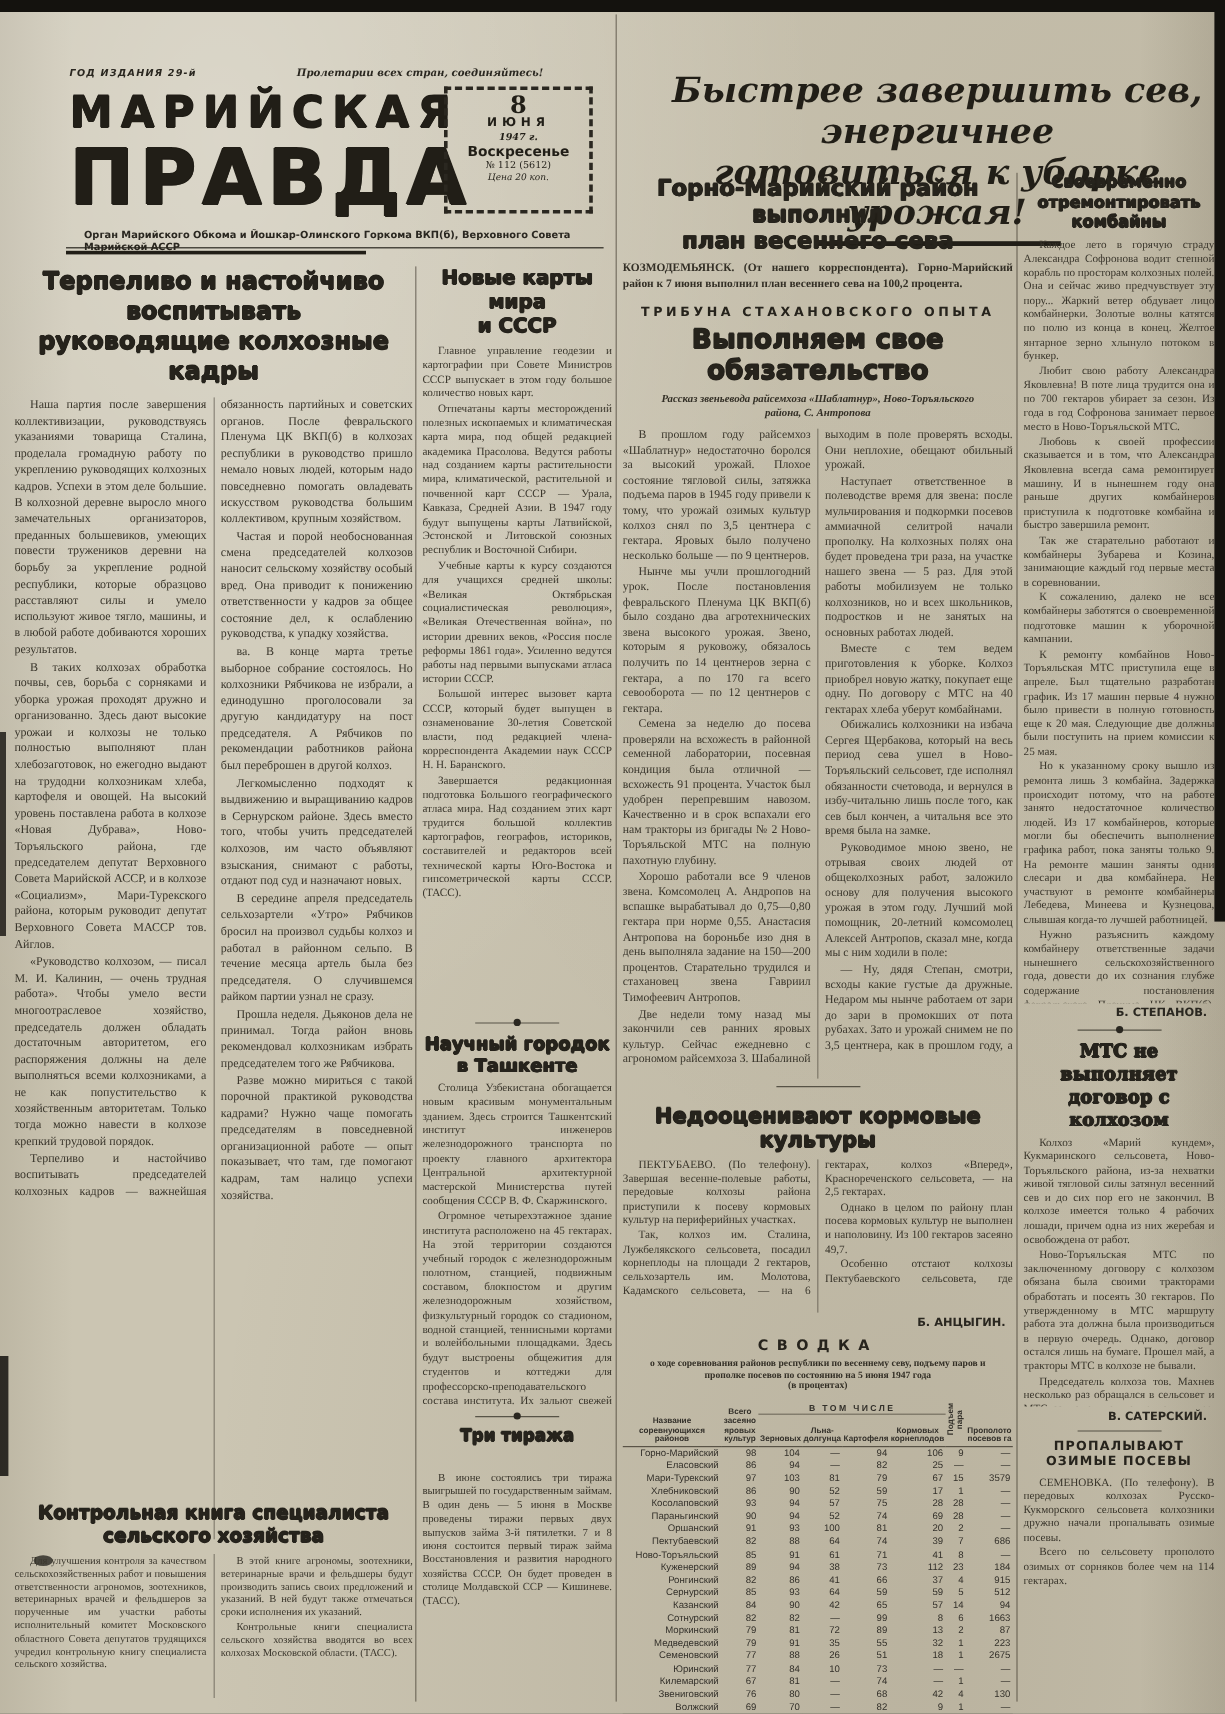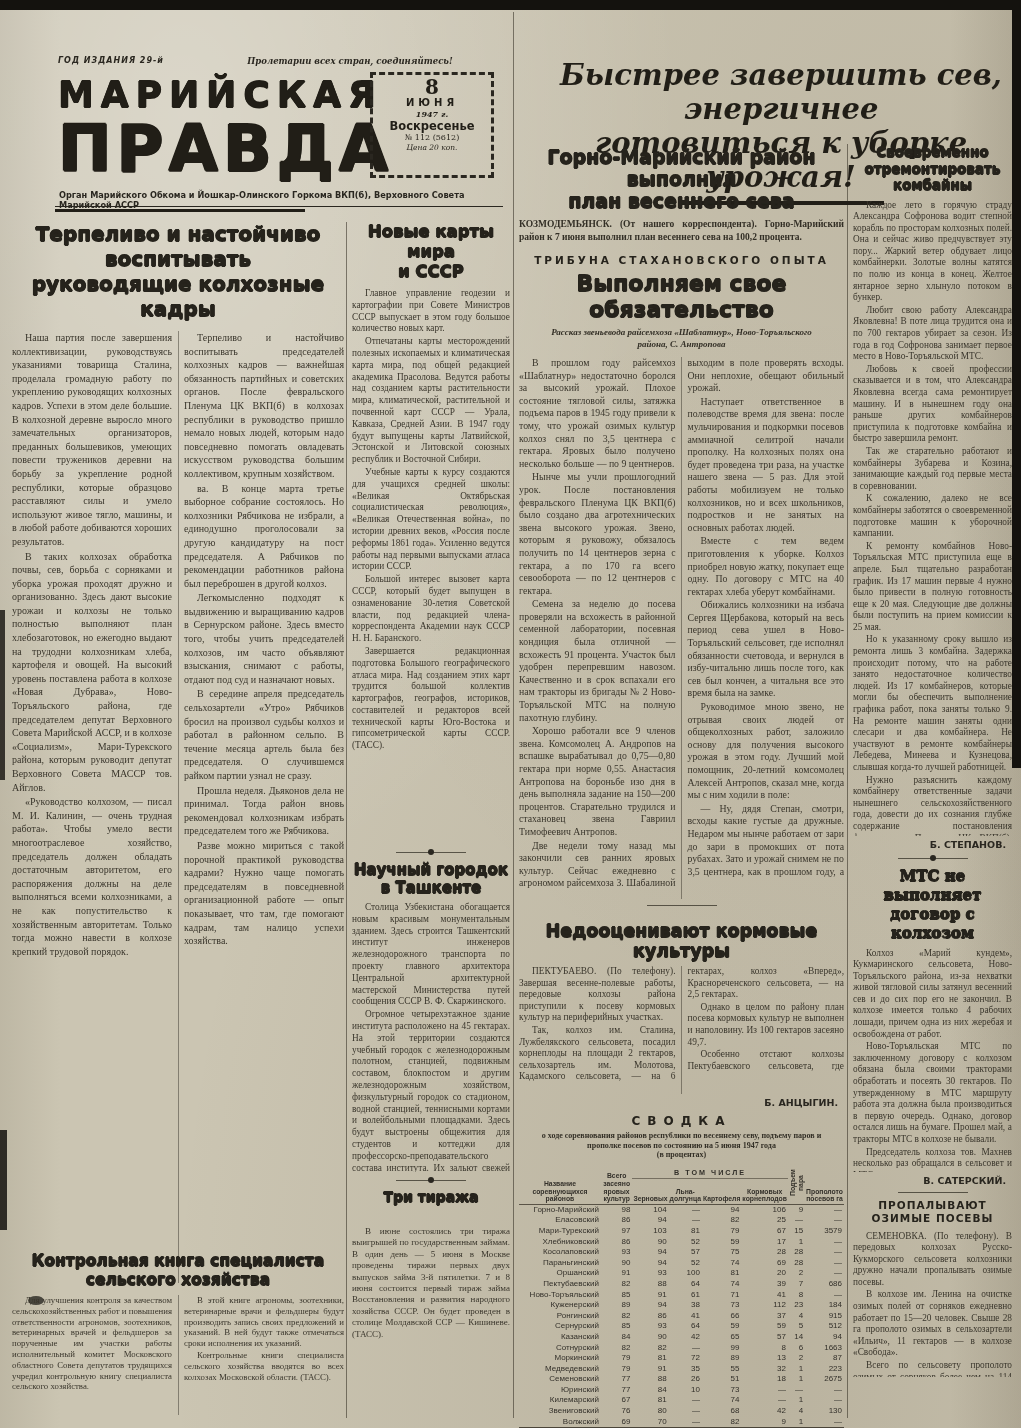--- a/index.html
+++ b/index.html
@@ -24,21 +24,21 @@
   .vrule{position:absolute;width:1px;background:rgba(45,40,30,.55);}
   .vr-a{left:346px;top:222px;height:1196px;}
   .vr-b{left:513px;top:12px;height:1406px;}
   .vr-c{left:847px;top:144px;height:1274px;}
 
   
   .year-line{position:absolute;left:58px;top:56px;font:italic bold 8px "DejaVu Sans",sans-serif;letter-spacing:1px;color:#2a2720;}
   .slogan{position:absolute;left:190px;top:56px;width:320px;text-align:center;font:italic bold 8.5px "DejaVu Serif",serif;color:#2a2720;}
   .mast-1{position:absolute;left:58px;top:76px;width:300px;font:bold 36px/38px "DejaVu Sans",sans-serif;letter-spacing:7px;color:#211e17;}
   .mast-2{position:absolute;left:58px;top:114px;width:310px;font:bold 64px/70px "DejaVu Sans",sans-serif;letter-spacing:5px;color:#211e17;}
-  .organ{position:absolute;left:59px;top:190px;width:448px;font:bold 8.2px/10px "DejaVu Sans",sans-serif;color:#2a2720;}
+  .organ{position:absolute;left:70px;top:190px;width:448px;font:bold 8.2px/10px "DejaVu Sans",sans-serif;color:#2a2720;}
   .organ-thin{position:absolute;left:55px;top:206px;width:448px;height:1px;background:#2a2720;}
   .organ-thick{position:absolute;left:55px;top:209px;width:250px;height:3px;background:#211e17;}
   .datebox{
     position:absolute;left:370px;top:72px;width:124px;height:106px;
     border:3px dashed #2a2720;text-align:center;padding-top:2px;box-sizing:border-box;color:#211e17;
   }
   .db-day{font:bold 20px/20px "DejaVu Serif",serif;}
   .db-month{font:bold 10px/12px "DejaVu Sans",sans-serif;letter-spacing:4px;}
   .db-year{font:italic bold 8px/10px "DejaVu Serif",serif;}
   .db-wd{font:bold 11.5px/14px "DejaVu Sans",sans-serif;}
@@ -151,20 +151,21 @@
   <div class="left-block">
     <div class="hd left-title fat">
       <div>Терпеливо и настойчиво воспитывать</div>
       <div>руководящие колхозные кадры</div>
     </div>
     <div class="body twocol left-body">
         <p>Наша партия после завершения коллективизации, руководствуясь указаниями товарища Сталина, проделала громадную работу по укреплению руководящих колхозных кадров. Успехи в этом деле большие. В колхозной деревне выросло много замечательных организаторов, преданных большевиков, умеющих повести тружеников деревни на борьбу за укрепление родной республики, которые образцово расставляют силы и умело используют живое тягло, машины, и в любой работе добиваются хороших результатов.</p>
         <p>В таких колхозах обработка почвы, сев, борьба с сорняками и уборка урожая проходят дружно и организованно. Здесь дают высокие урожаи и колхозы не только полностью выполняют план хлебозаготовок, но ежегодно выдают на трудодни колхозникам хлеба, картофеля и овощей. На высокий уровень поставлена работа в колхозе «Новая Дубрава», Ново-Торъяльского района, где председателем депутат Верховного Совета Марийской АССР, и в колхозе «Социализм», Мари-Турекского района, которым руководит депутат Верховного Совета МАССР тов. Айглов.</p>
         <p>«Руководство колхозом, — писал М. И. Калинин, — очень трудная работа». Чтобы умело вести многоотраслевое хозяйство, председатель должен обладать достаточным авторитетом, его распоряжения должны на деле выполняться всеми колхозниками, а не как попустительство к хозяйственным авторитетам. Только тогда можно навести в колхозе крепкий трудовой порядок.</p>
         <p>Терпеливо и настойчиво воспитывать председателей колхозных кадров — важнейшая обязанность партийных и советских органов. После февральского Пленума ЦК ВКП(б) в колхозах республики в руководство пришло немало новых людей, которым надо повседневно помогать овладевать искусством руководства большим коллективом, крупным хозяйством.</p>
+        <p>Частая и порой необоснованная смена председателей колхозов наносит сельскому хозяйству особый вред. Она приводит к понижению ответственности у кадров за общее состояние дел, к ослаблению руководства, к упадку хозяйства.</p>
         <p>ва. В конце марта третье выборное собрание состоялось. Но колхозники Рябчикова не избрали, а единодушно проголосовали за другую кандидатуру на пост председателя. А Рябчиков по рекомендации работников района был переброшен в другой колхоз.</p>
         <p>Легкомысленно подходят к выдвижению и выращиванию кадров в Сернурском районе. Здесь вместо того, чтобы учить председателей колхозов, им часто объявляют взыскания, снимают с работы, отдают под суд и назначают новых.</p>
         <p>В середине апреля председатель сельхозартели «Утро» Рябчиков бросил на произвол судьбы колхоз и работал в районном сельпо. В течение месяца артель была без председателя. О случившемся райком партии узнал не сразу.</p>
         <p>Прошла неделя. Дьяконов дела не принимал. Тогда район вновь рекомендовал колхозникам избрать председателем того же Рябчикова.</p>
         <p>Разве можно мириться с такой порочной практикой руководства кадрами? Нужно чаще помогать председателям в повседневной организационной работе — опыт показывает, что там, где помогают кадрам, там налицо успехи хозяйства.</p>
       </div>
   </div>
 
   <div class="kontrol">
     <div class="hd kontrol-title fat">
@@ -513,17 +514,16 @@
         <p>Председатель колхоза тов. Махнев несколько раз обращался в сельсовет и МТС за помощью, но не получил ее. Более того, заехав по пути в этот колхоз, директор Ново-Торъяльской МТС крепко поругал председателя колхоза за отставание в севе и уехал...</p>
       </div>
     <div class="byline">В. САТЕРСКИЙ.</div>
     <div class="sep"></div>
     <div class="hd weed-title">
       <div>ПРОПАЛЫВАЮТ</div>
       <div>ОЗИМЫЕ ПОСЕВЫ</div>
     </div>
     <div class="body onecol weed-body">
         <p>СЕМЕНОВКА. (По телефону). В передовых колхозах Русско-Кукморского сельсовета колхозники дружно начали пропалывать озимые посевы.</p>
-        <p>В колхозе им. Ленина на очистке озимых полей от сорняков ежедневно работает по 15—20 человек. Свыше 28 га прополото озимых в сельхозартели «Ильич», 11 гектаров — в колхозе «Свобода».</p>
         <p>Всего по сельсовету прополото озимых от сорняков более чем на 114 гектарах.</p>
       </div>
   </div>
 </div>
 
 </body></html>

